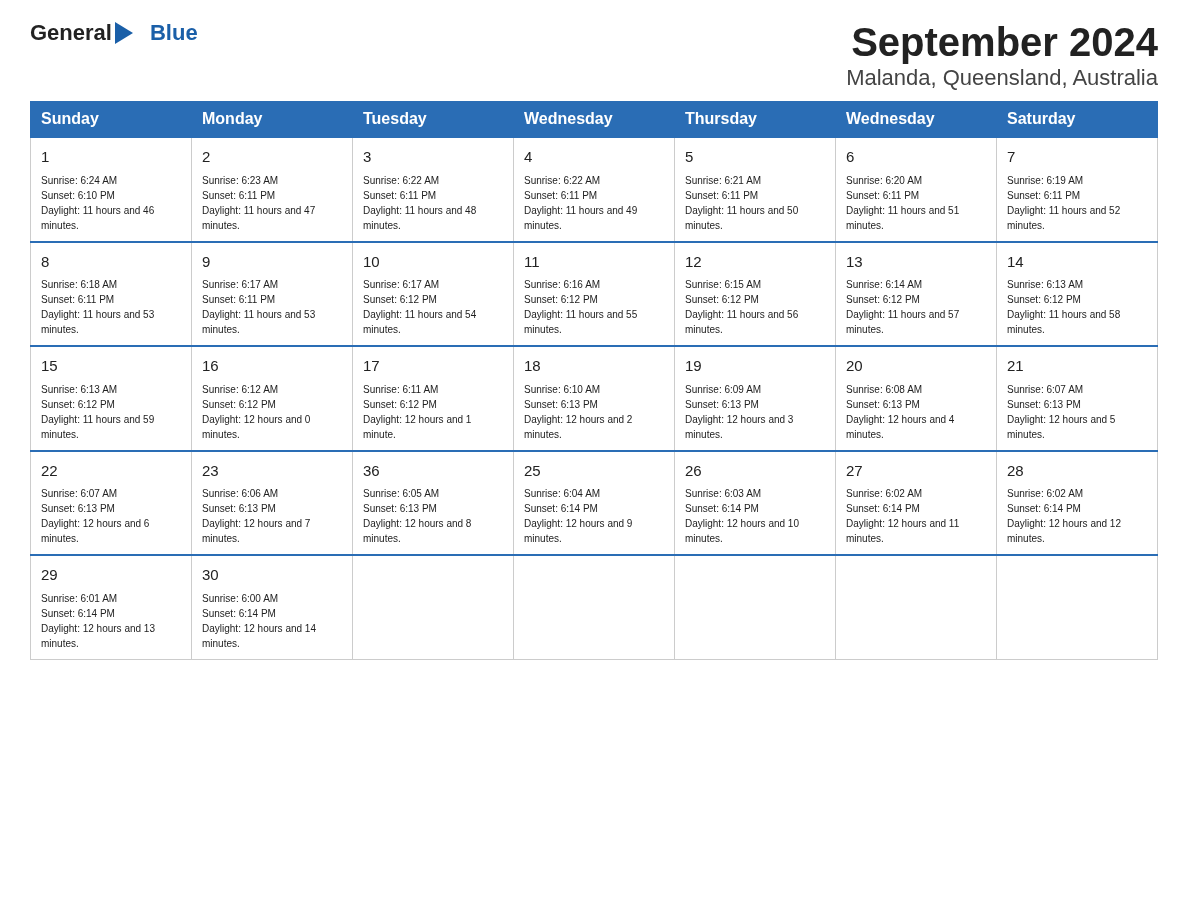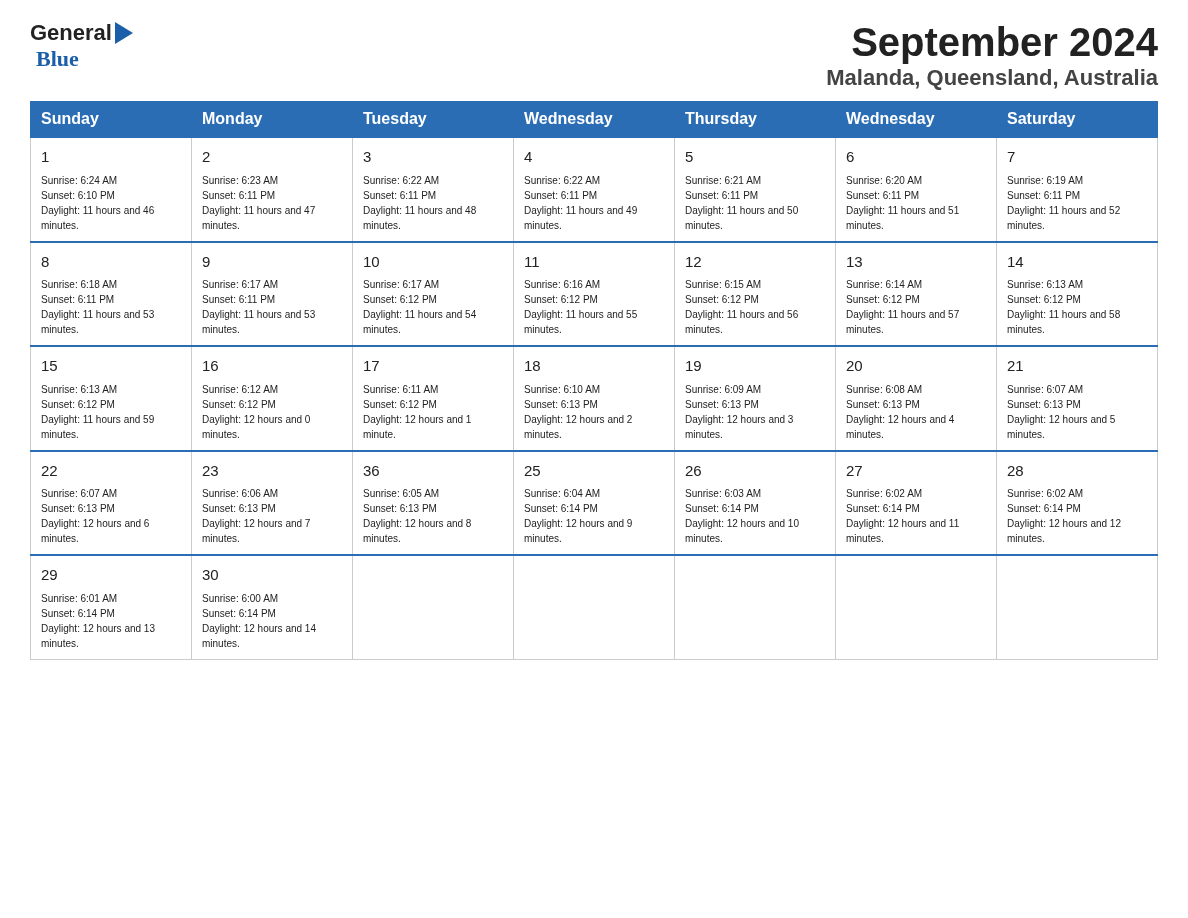--- a/index.html
+++ b/index.html
@@ -28,21 +28,21 @@
     .title-block {
       text-align: right;
     }
     .title-block h1 {
       font-size: 40px;
       font-weight: bold;
       color: #222;
     }
     .title-block h2 {
       font-size: 22px;
-      font-weight: bold;
+      font-weight: normal;
       color: #444;
     }
     .calendar-table {
       width: 100%;
       border-collapse: collapse;
       margin-top: 2px;
     }
     .calendar-table thead tr th {
       background-color: #2a6db5;
       color: #fff;
@@ -73,32 +73,31 @@
       font-size: 10px;
       color: #222;
     }
     .empty-cell {
       border: 1px solid #ccc;
       border-top: 2px solid #2a6db5;
       background: #fff;
     }
     .logo-wrapper {
       display: flex;
-      flex-direction: column;
+      flex-direction: row;
       align-items: flex-start;
     }
     .logo-line1 {
       display: flex;
       align-items: center;
     }
     .logo-line2 {
       display: flex;
       align-items: center;
-      margin-left: 6px;
-      font-family: Liberation Serif, serif;
+      margin-left: 17px;
     }
     .logo-arrow {
       display: inline-block;
       width: 0;
       height: 0;
       border-top: 11px solid transparent;
       border-bottom: 11px solid transparent;
       border-left: 18px solid #1a5fa8;
       margin-left: 3px;
       vertical-align: middle;

